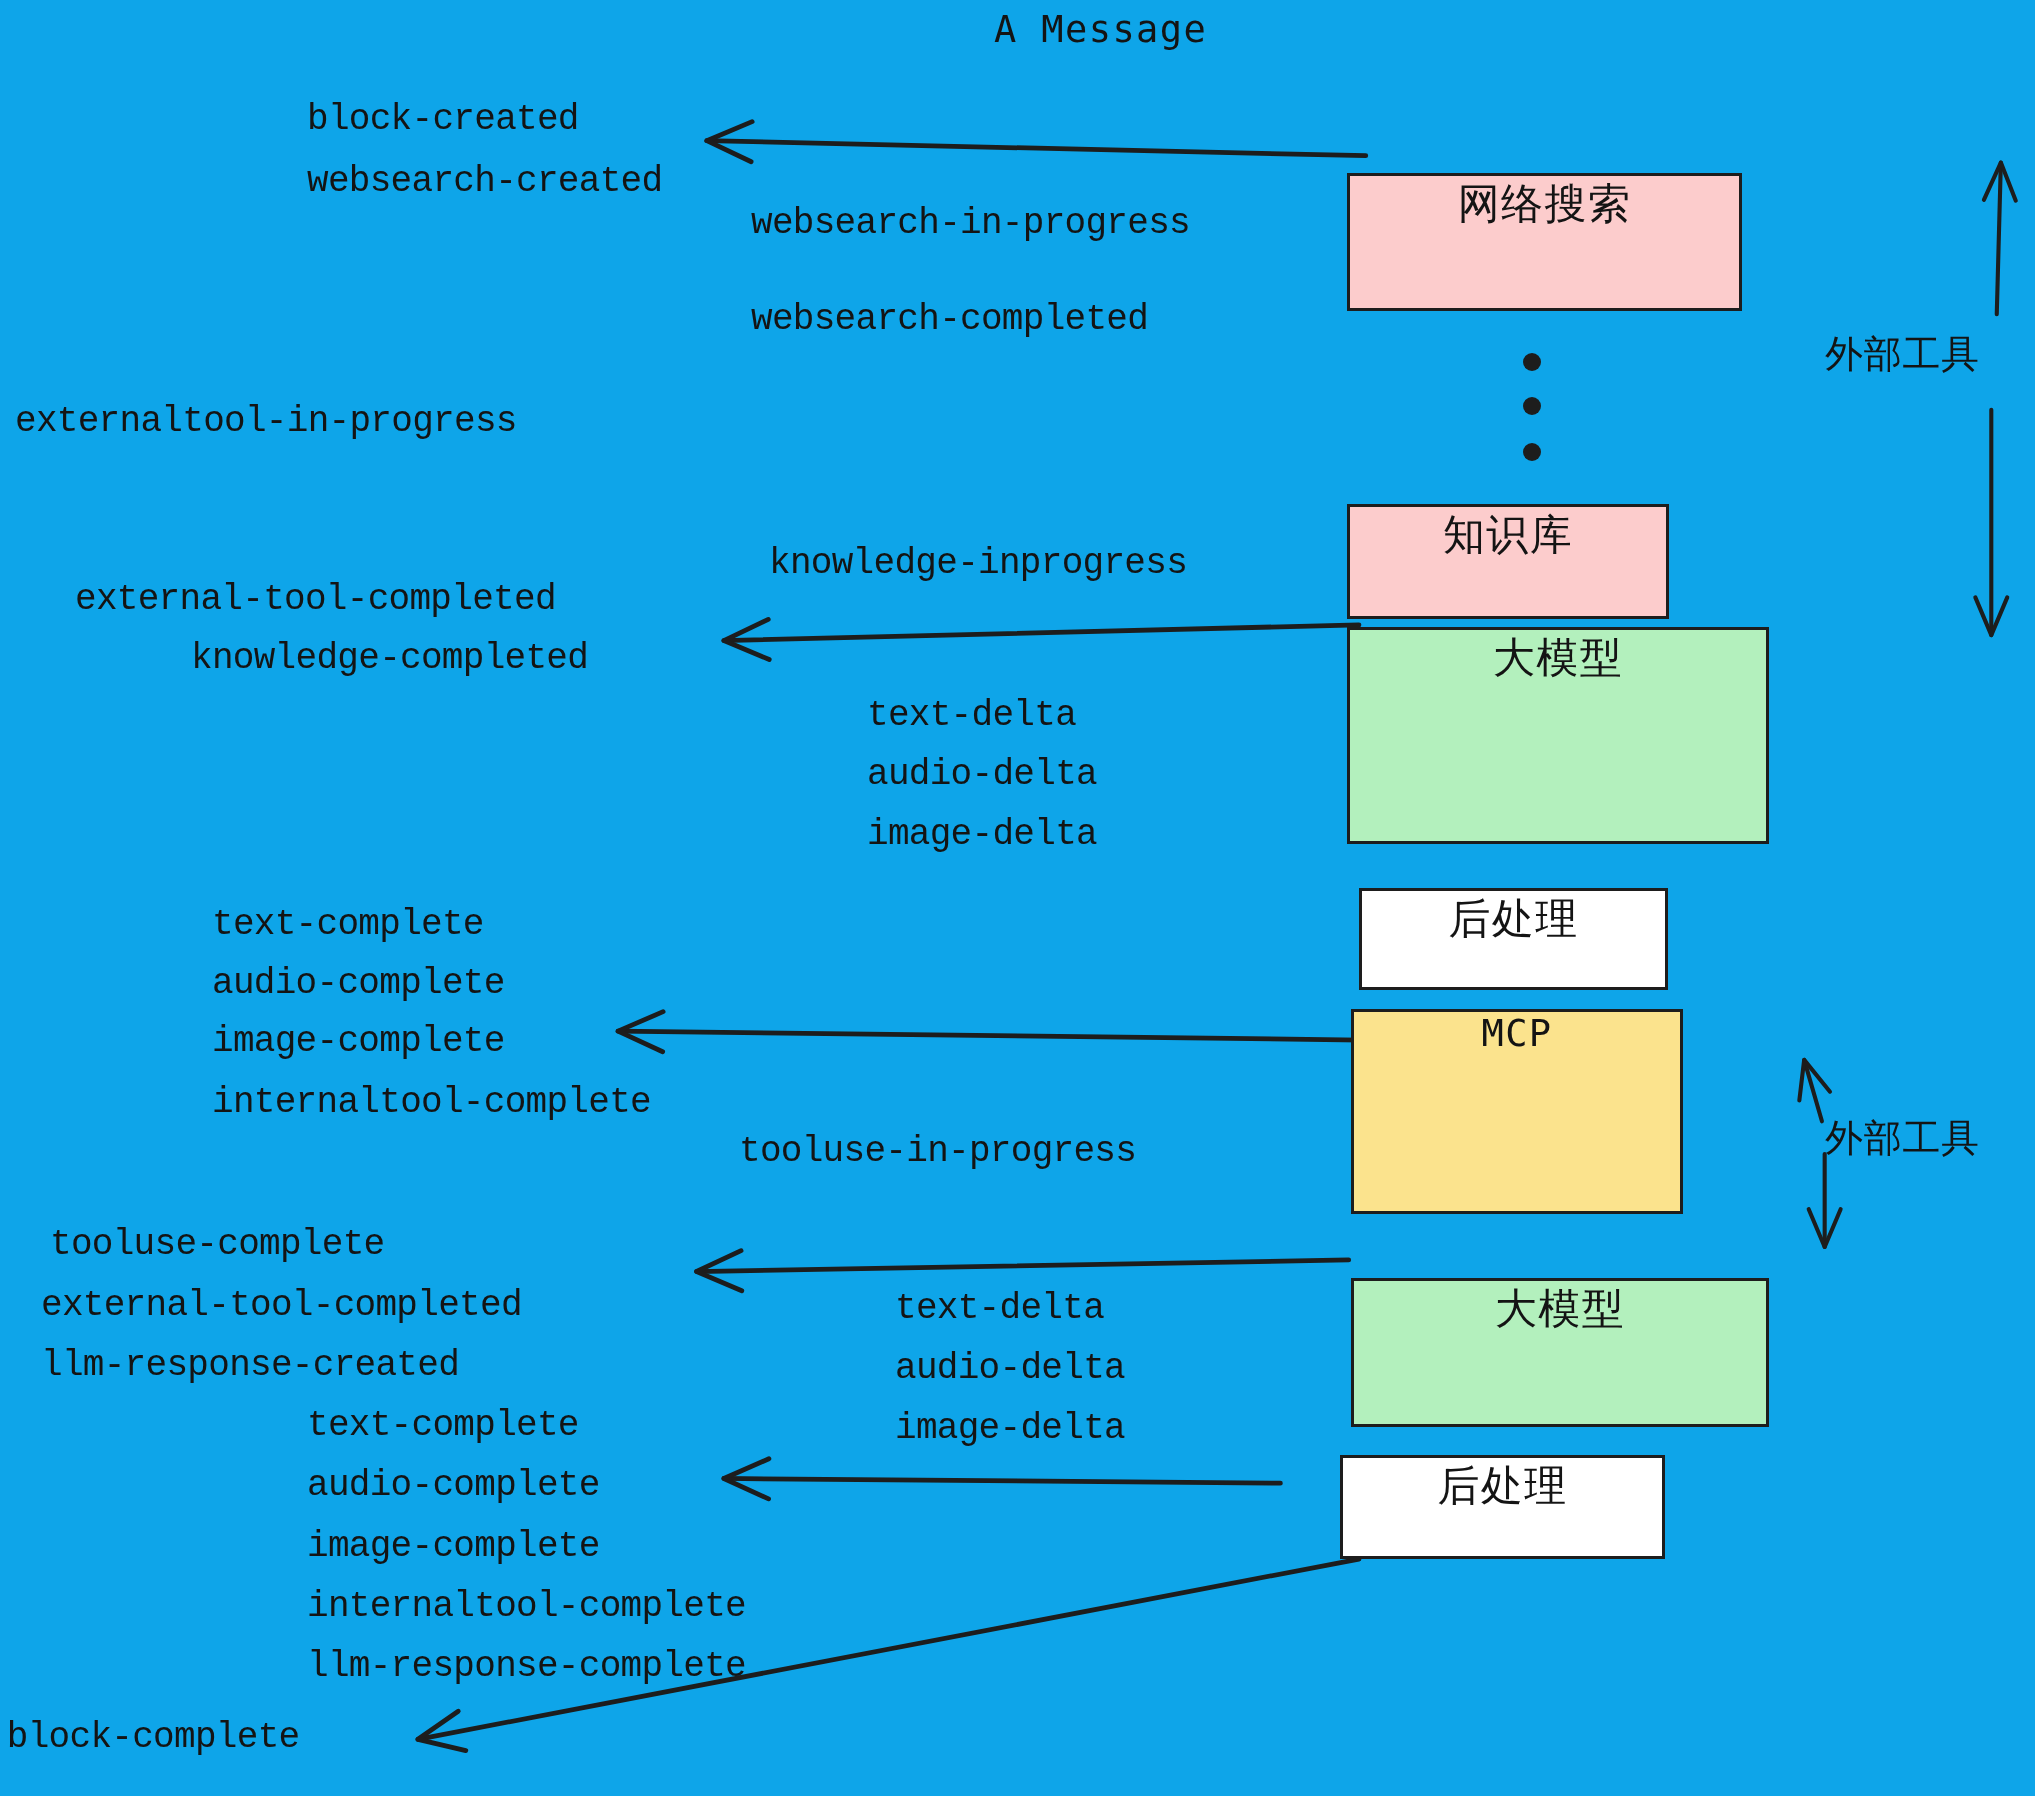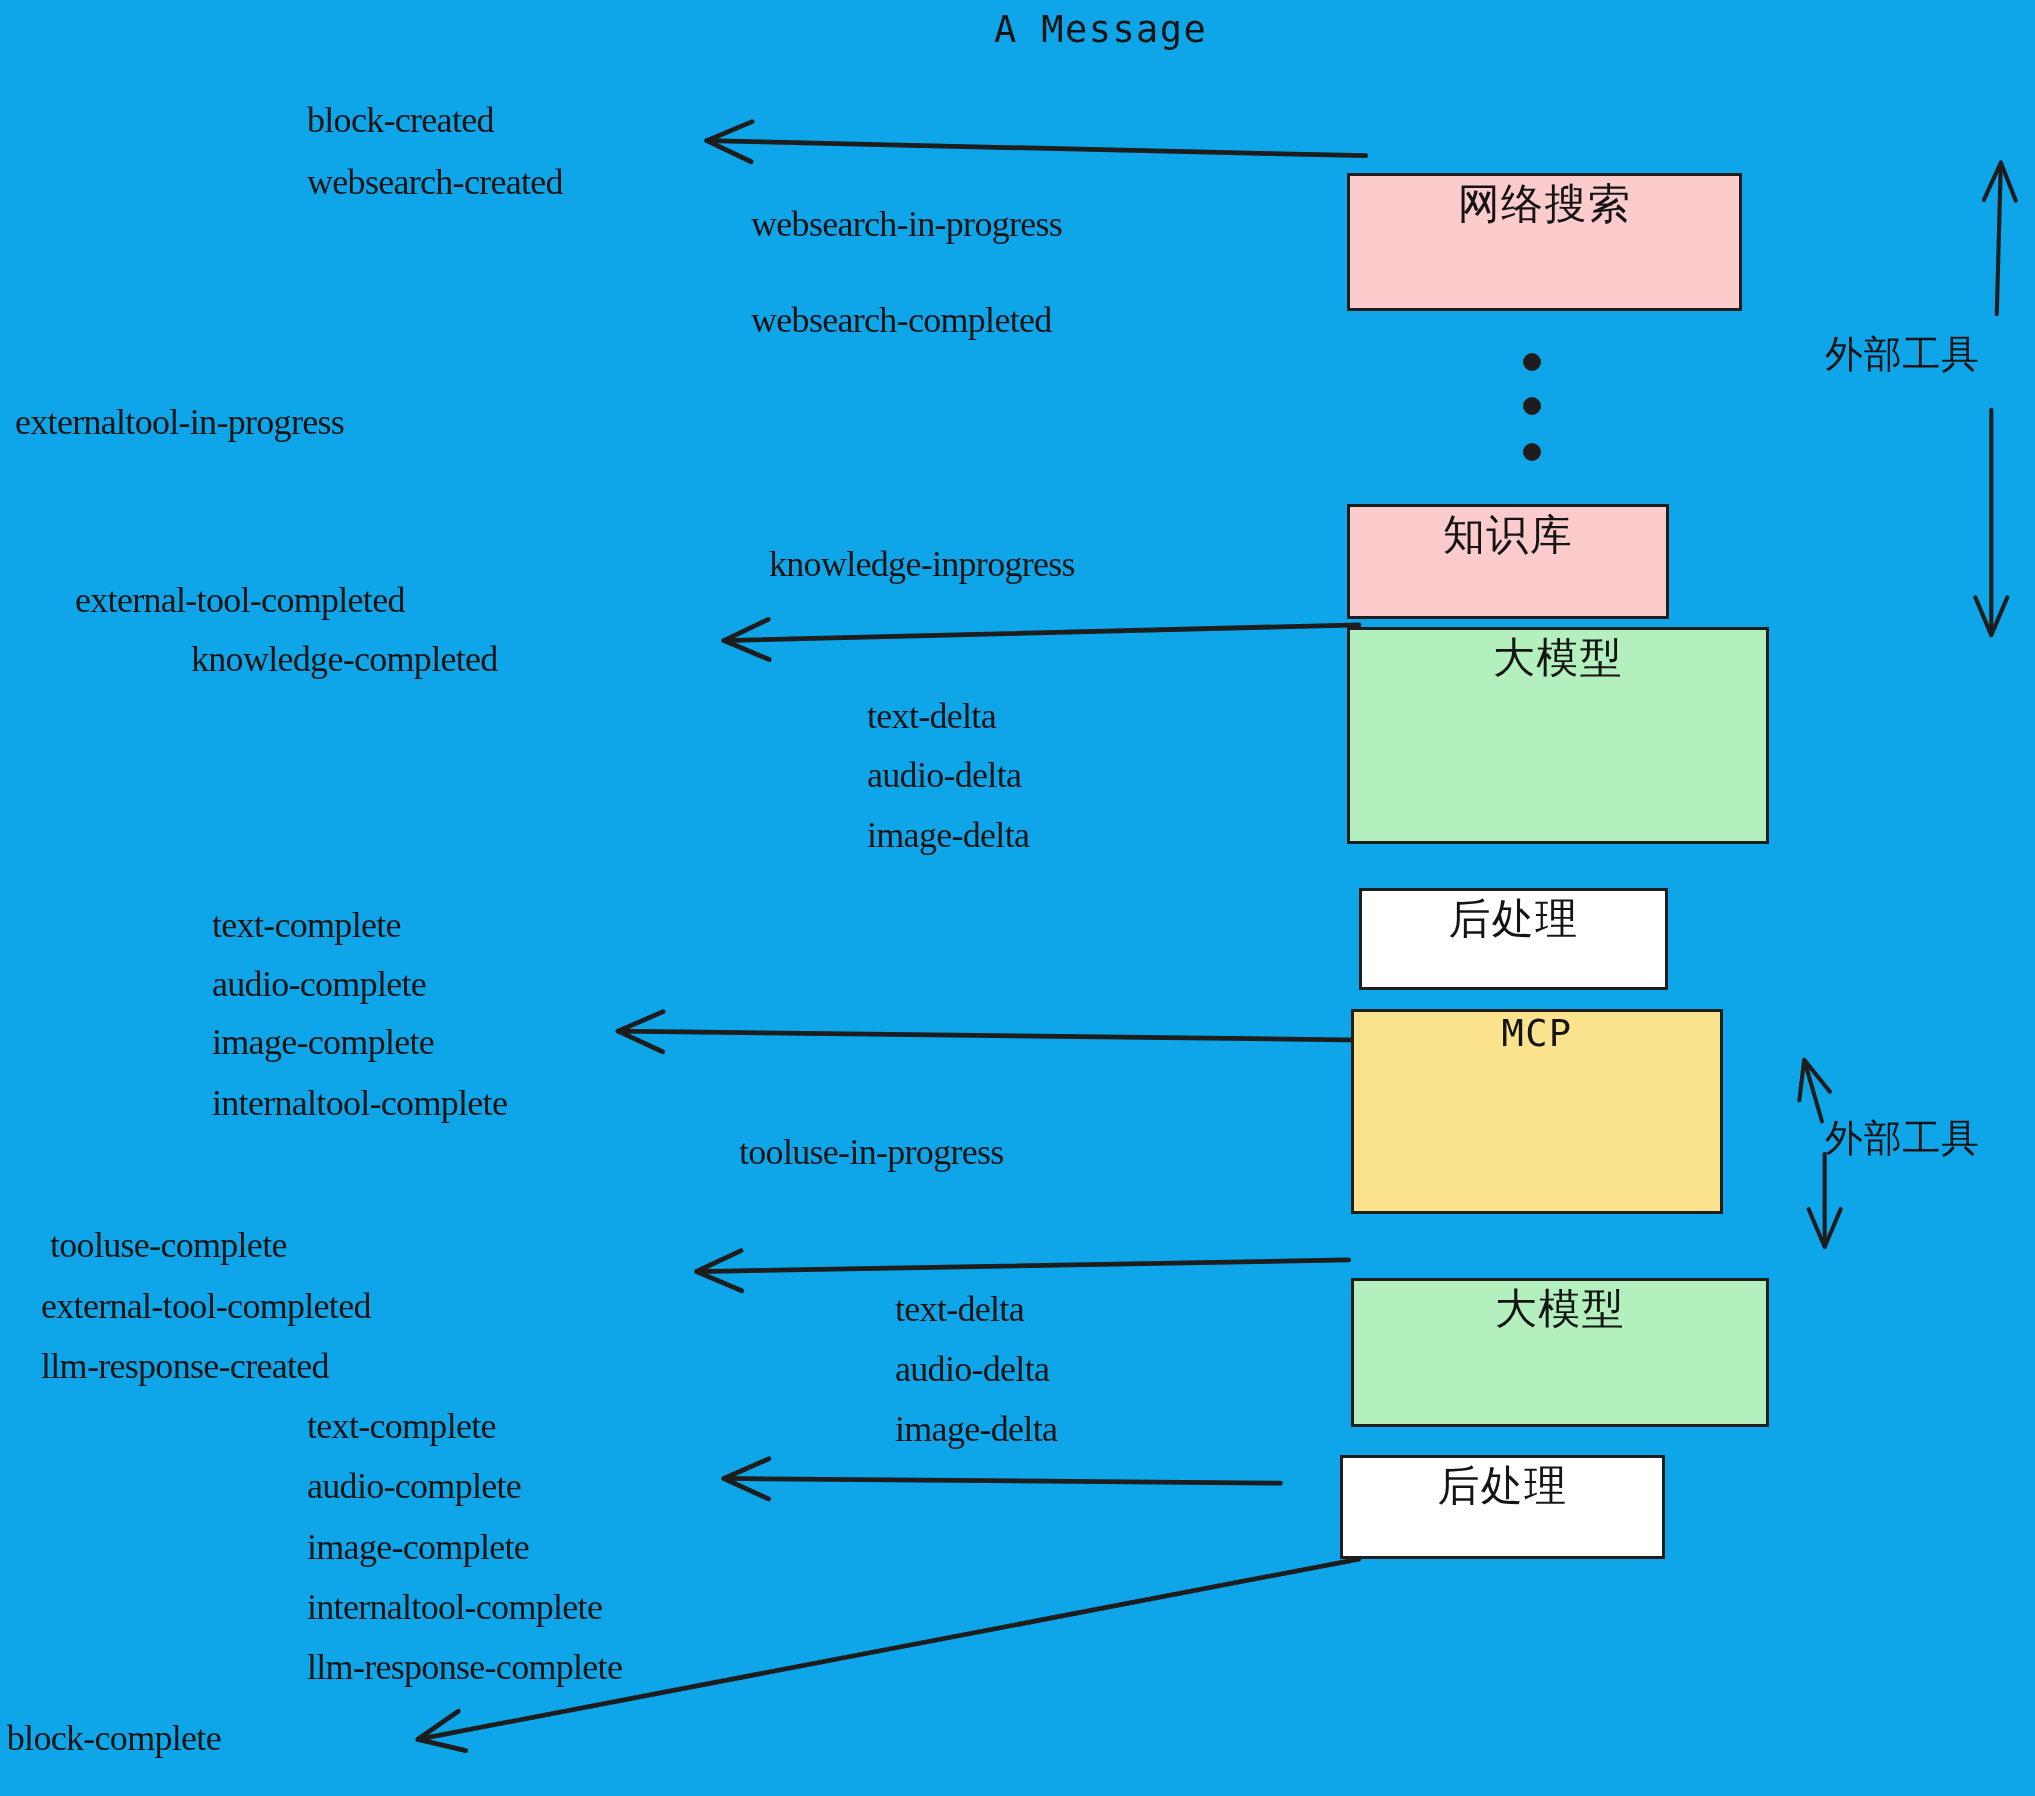--- a/index.html
+++ b/index.html
@@ -16,21 +16,21 @@
     font-family: "DejaVu Sans Mono", "Liberation Mono", monospace;
   }
   #svg-layer {
     position: absolute;
     left: 0; top: 0;
     width: 2035px;
     height: 1796px;
   }
   .lbl {
     position: absolute;
-    font-family: Liberation Serif, serif;
+    font-family: Liberation Mono, monospace;
     font-size: 36px;
     color: #141414;
     white-space: nowrap;
     letter-spacing: -0.7px;
     line-height: 1;
   }
   .title {
     position: absolute;
     font-family: "DejaVu Sans Mono", "Liberation Mono", monospace;
     font-size: 37px;
@@ -109,21 +109,21 @@
       </div>
       <div class="boxwrap" style="left: 1347px; top: 504px; width: 322px; height: 115px; background: rgb(252, 204, 204);">
         <span class="boxlabel">知识库</span>
       </div>
       <div class="boxwrap" style="left: 1347px; top: 627px; width: 422px; height: 217px; background: rgb(179, 240, 189);">
         <span class="boxlabel">大模型</span>
       </div>
       <div class="boxwrap" style="left: 1359px; top: 888px; width: 309px; height: 102px; background: rgb(255, 255, 255);">
         <span class="boxlabel">后处理</span>
       </div>
-      <div class="boxwrap" style="left: 1351px; top: 1009px; width: 372px; height: 205px; background: rgb(251, 227, 141);">
+      <div class="boxwrap" style="left: 1351px; top: 1009px; width: 332px; height: 205px; background: rgb(251, 227, 141);">
         <span class="boxlabel mono">MCP</span>
       </div>
       <div class="boxwrap" style="left: 1351px; top: 1278px; width: 418px; height: 149px; background: rgb(179, 240, 189);">
         <span class="boxlabel">大模型</span>
       </div>
       <div class="boxwrap" style="left: 1340px; top: 1455px; width: 325px; height: 104px; background: rgb(255, 255, 255);">
         <span class="boxlabel">后处理</span>
       </div>
     </div>
   <div id="labels-root">

